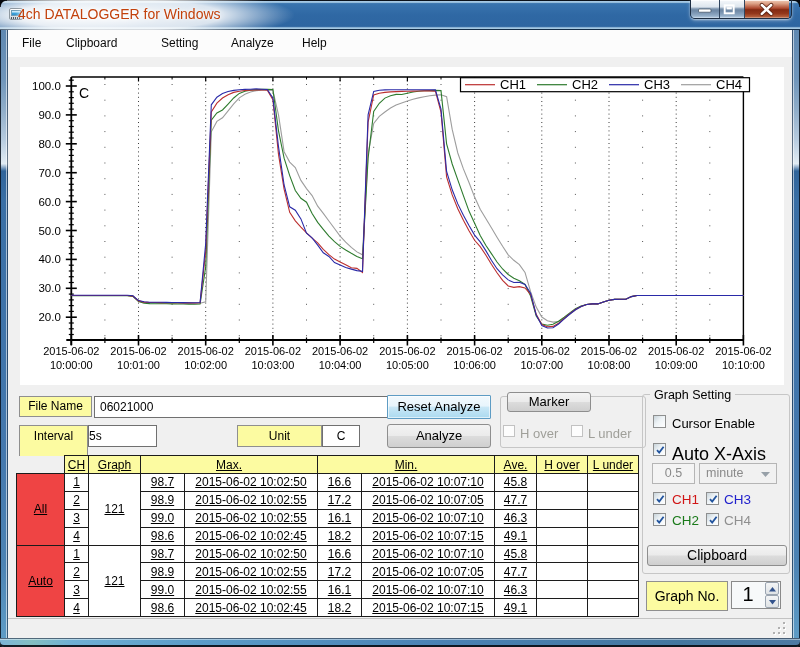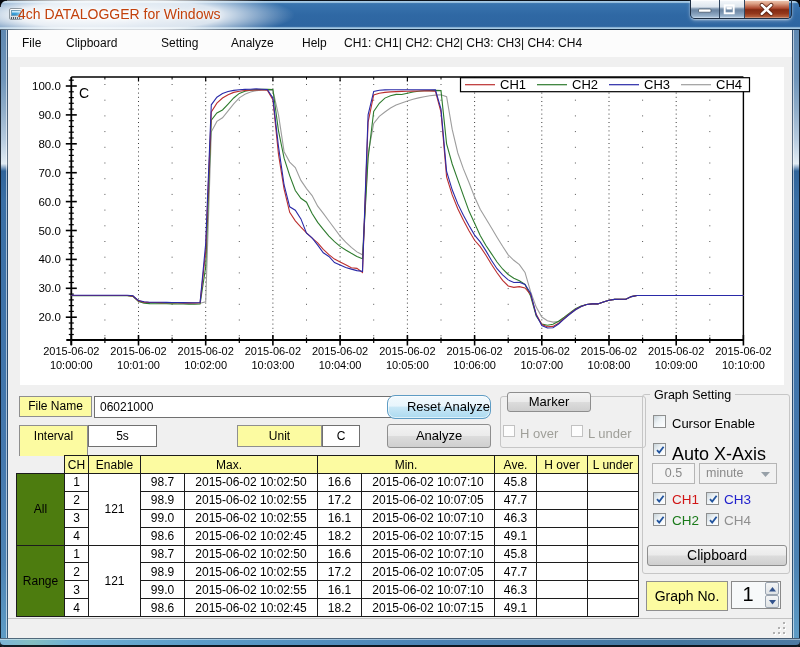--- a/index.html
+++ b/index.html
@@ -57,37 +57,37 @@
 
 .ylab { background:#fcfba1; border:1px solid #8f8f8f; color:#000; text-align:center; }
 
 
 .tbox { background:#fff; border:1px solid #707070; font-size:12px; color:#000; }
 
 
 .btn { background:linear-gradient(180deg,#f3f3f3 0%,#ebebeb 48%,#dcdcdc 52%,#cfcfcf 100%);
   border:1px solid #8e8e8e; border-radius:3px; text-align:center; color:#000; }
 .btnblue { background:linear-gradient(180deg,#f2f9fd 0%,#e8f5fc 45%,#c8e7f6 52%,#abdaf0 100%);
-  border:1px solid #5e9cc4; border-radius:8px; text-align:right; color:#000;
+  border:1px solid #5e9cc4; border-radius:1px; text-align:center; color:#000;
   box-shadow:inset 0 0 0 1px rgba(255,255,255,.6); }
 
 
 .grp { border:1px solid #c6c6c6; border-radius:3px; }
 
 
 .cb { width:13px; height:13px; background:linear-gradient(135deg,#c9d4da 0%,#eef3f6 45%,#ffffff 100%); border:1px solid #8e8f8f; }
 .cb.dis { background:#fdfdfd; border-color:#c2c2c2; }
 .cb svg { position:absolute; left:0px; top:0px; }
 
 
-#tbl { left:16px; top:455px; border-collapse:collapse; table-layout:fixed; }
+#tbl { left:16px; top:455px; border-collapse:collapse; table-layout:fixed;text-decoration:underline; }
 #tbl td { background:#fff; border:1px solid #1c1c1c; font-size:12px; color:#000; text-align:center; padding:0; overflow:hidden; white-space:nowrap; }
 #tbl td.hd { background:#fcfba1; height:18px; }
 #tbl td.none { border:none; background:#f0f0f0; }
-#tbl td.cy { background:#4d7c0f; }
+#tbl td.cy { background:#ef4444; }
 #tbl td.ts { font-size:12px; }
 #tbl tr { height:17.9px; }
 
 .gray { color:#9f9f99; }
 </style>
 </head>
 <body>
 <div class="abs" id="titlebar"></div>
 <div class="abs" id="title-ic">
     <div class="scr"></div>
@@ -112,21 +112,20 @@
         <path d="M16.8 5 L26.2 13.9 M26.2 5 L16.8 13.9" stroke="#fff" stroke-width="2.5" stroke-linecap="round"></path>
       </svg>
     </div>
 </div>
 <div class="abs" id="menubar">
   <span style="left:14px">File</span>
   <span style="left:58px">Clipboard</span>
   <span style="left:153px">Setting</span>
   <span style="left:223px">Analyze</span>
   <span style="left:294px">Help</span>
-  <span style="left:336px">CH1: CH1| CH2: CH2| CH3: CH3| CH4: CH4</span>
 </div>
 <div class="abs vborder" id="bl"></div>
 <div class="abs vborder" id="br"></div>
 <div class="abs" id="bb"></div>
 
 <div class="abs" id="chart">
     <svg width="764" height="318" viewBox="0 0 764 318" style="position:absolute;left:0;top:0">
 <line x1="118.5" y1="13" x2="118.5" y2="272.0" stroke="#3c3c3c" stroke-width="1" stroke-dasharray="1 3.2"></line>
 <line x1="185.7" y1="13" x2="185.7" y2="272.0" stroke="#3c3c3c" stroke-width="1" stroke-dasharray="1 3.2"></line>
 <line x1="252.9" y1="13" x2="252.9" y2="272.0" stroke="#3c3c3c" stroke-width="1" stroke-dasharray="1 3.2"></line>
@@ -282,21 +281,21 @@
 <line x1="589" y1="17.7" x2="619" y2="17.7" stroke="#2a2aa8" stroke-width="1.2"></line>
 <text x="624" y="22.2" font-size="13" fill="#000">CH3</text>
 <line x1="661" y1="17.7" x2="691" y2="17.7" stroke="#9d9d9d" stroke-width="1.2"></line>
 <text x="696" y="22.2" font-size="13" fill="#000">CH4</text>
 </svg>
   </div>
 
 <div class="abs ylab" style="left:19px;top:396px;width:73px;height:21px;line-height:19px;font-size:12px;">File Name</div>
 <div class="abs tbox" style="left:94px;top:396px;width:361px;height:22px;line-height:20px;padding-left:5px;">06021000</div>
 <div class="abs ylab" style="left:19px;top:425px;width:69px;height:40px;line-height:20px;font-size:12px;">Interval</div>
-<div class="abs tbox" style="left:88px;top:425px;width:69px;height:22px;line-height:20px;text-align:center;">5s</div>
+<div class="abs tbox" style="left:88px;top:425px;width:69px;height:22px;line-height:20px;text-align:left;">5s</div>
 <div class="abs ylab" style="left:237px;top:425px;width:85px;height:22px;line-height:20px;font-size:12px;">Unit</div>
 <div class="abs tbox" style="left:322px;top:425px;width:38px;height:22px;line-height:20px;text-align:center;">C</div>
 
 <div class="abs btnblue" style="left:387px;top:395px;width:104px;height:24px;line-height:22px;font-size:13px;">Reset Analyze</div>
 <div class="abs btn" style="left:387px;top:424px;width:104px;height:24px;line-height:22px;font-size:13px;">Analyze</div>
 
 <div class="abs grp" style="left:500px;top:396px;width:146px;height:52px;"></div>
 <div class="abs btn" style="left:507px;top:392px;width:84px;height:20px;line-height:18px;font-size:13px;">Marker</div>
 <div class="abs cb dis" style="left:503px;top:425px;width:12px;height:12px;"></div>
 <div class="abs gray" style="left:520px;top:426px;font-size:13px;">H over</div>
@@ -369,21 +368,21 @@
       <col style="width:44px">
       <col style="width:133px">
       <col style="width:42px">
       <col style="width:51px">
       <col style="width:51px">
     </colgroup>
  <tbody>
       <tr>
         <td class="none" style="background:#f0f0f0"></td>
         <td class="hd">CH</td>
-        <td class="hd">Enable</td>
+        <td class="hd">Graph</td>
         <td class="hd" colspan="2">Max.</td>
         <td class="hd" colspan="2">Min.</td>
         <td class="hd">Ave.</td>
         <td class="hd">H over</td>
         <td class="hd">L under</td>
       </tr>
  <tr>
         <td class="cy" rowspan="4">All</td>
         <td>1</td>
         <td rowspan="4">121</td>
@@ -419,21 +418,21 @@
         <td>4</td>
         <td>98.6</td>
         <td class="ts">2015-06-02 10:02:45</td>
         <td>18.2</td>
         <td class="ts">2015-06-02 10:07:15</td>
         <td>49.1</td>
         <td></td>
         <td></td>
       </tr>
  <tr>
-        <td class="cy" rowspan="4">Range</td>
+        <td class="cy" rowspan="4">Auto</td>
         <td>1</td>
         <td rowspan="4">121</td>
         <td>98.7</td>
         <td class="ts">2015-06-02 10:02:50</td>
         <td>16.6</td>
         <td class="ts">2015-06-02 10:07:10</td>
         <td>45.8</td>
         <td></td>
         <td></td>
       </tr>

